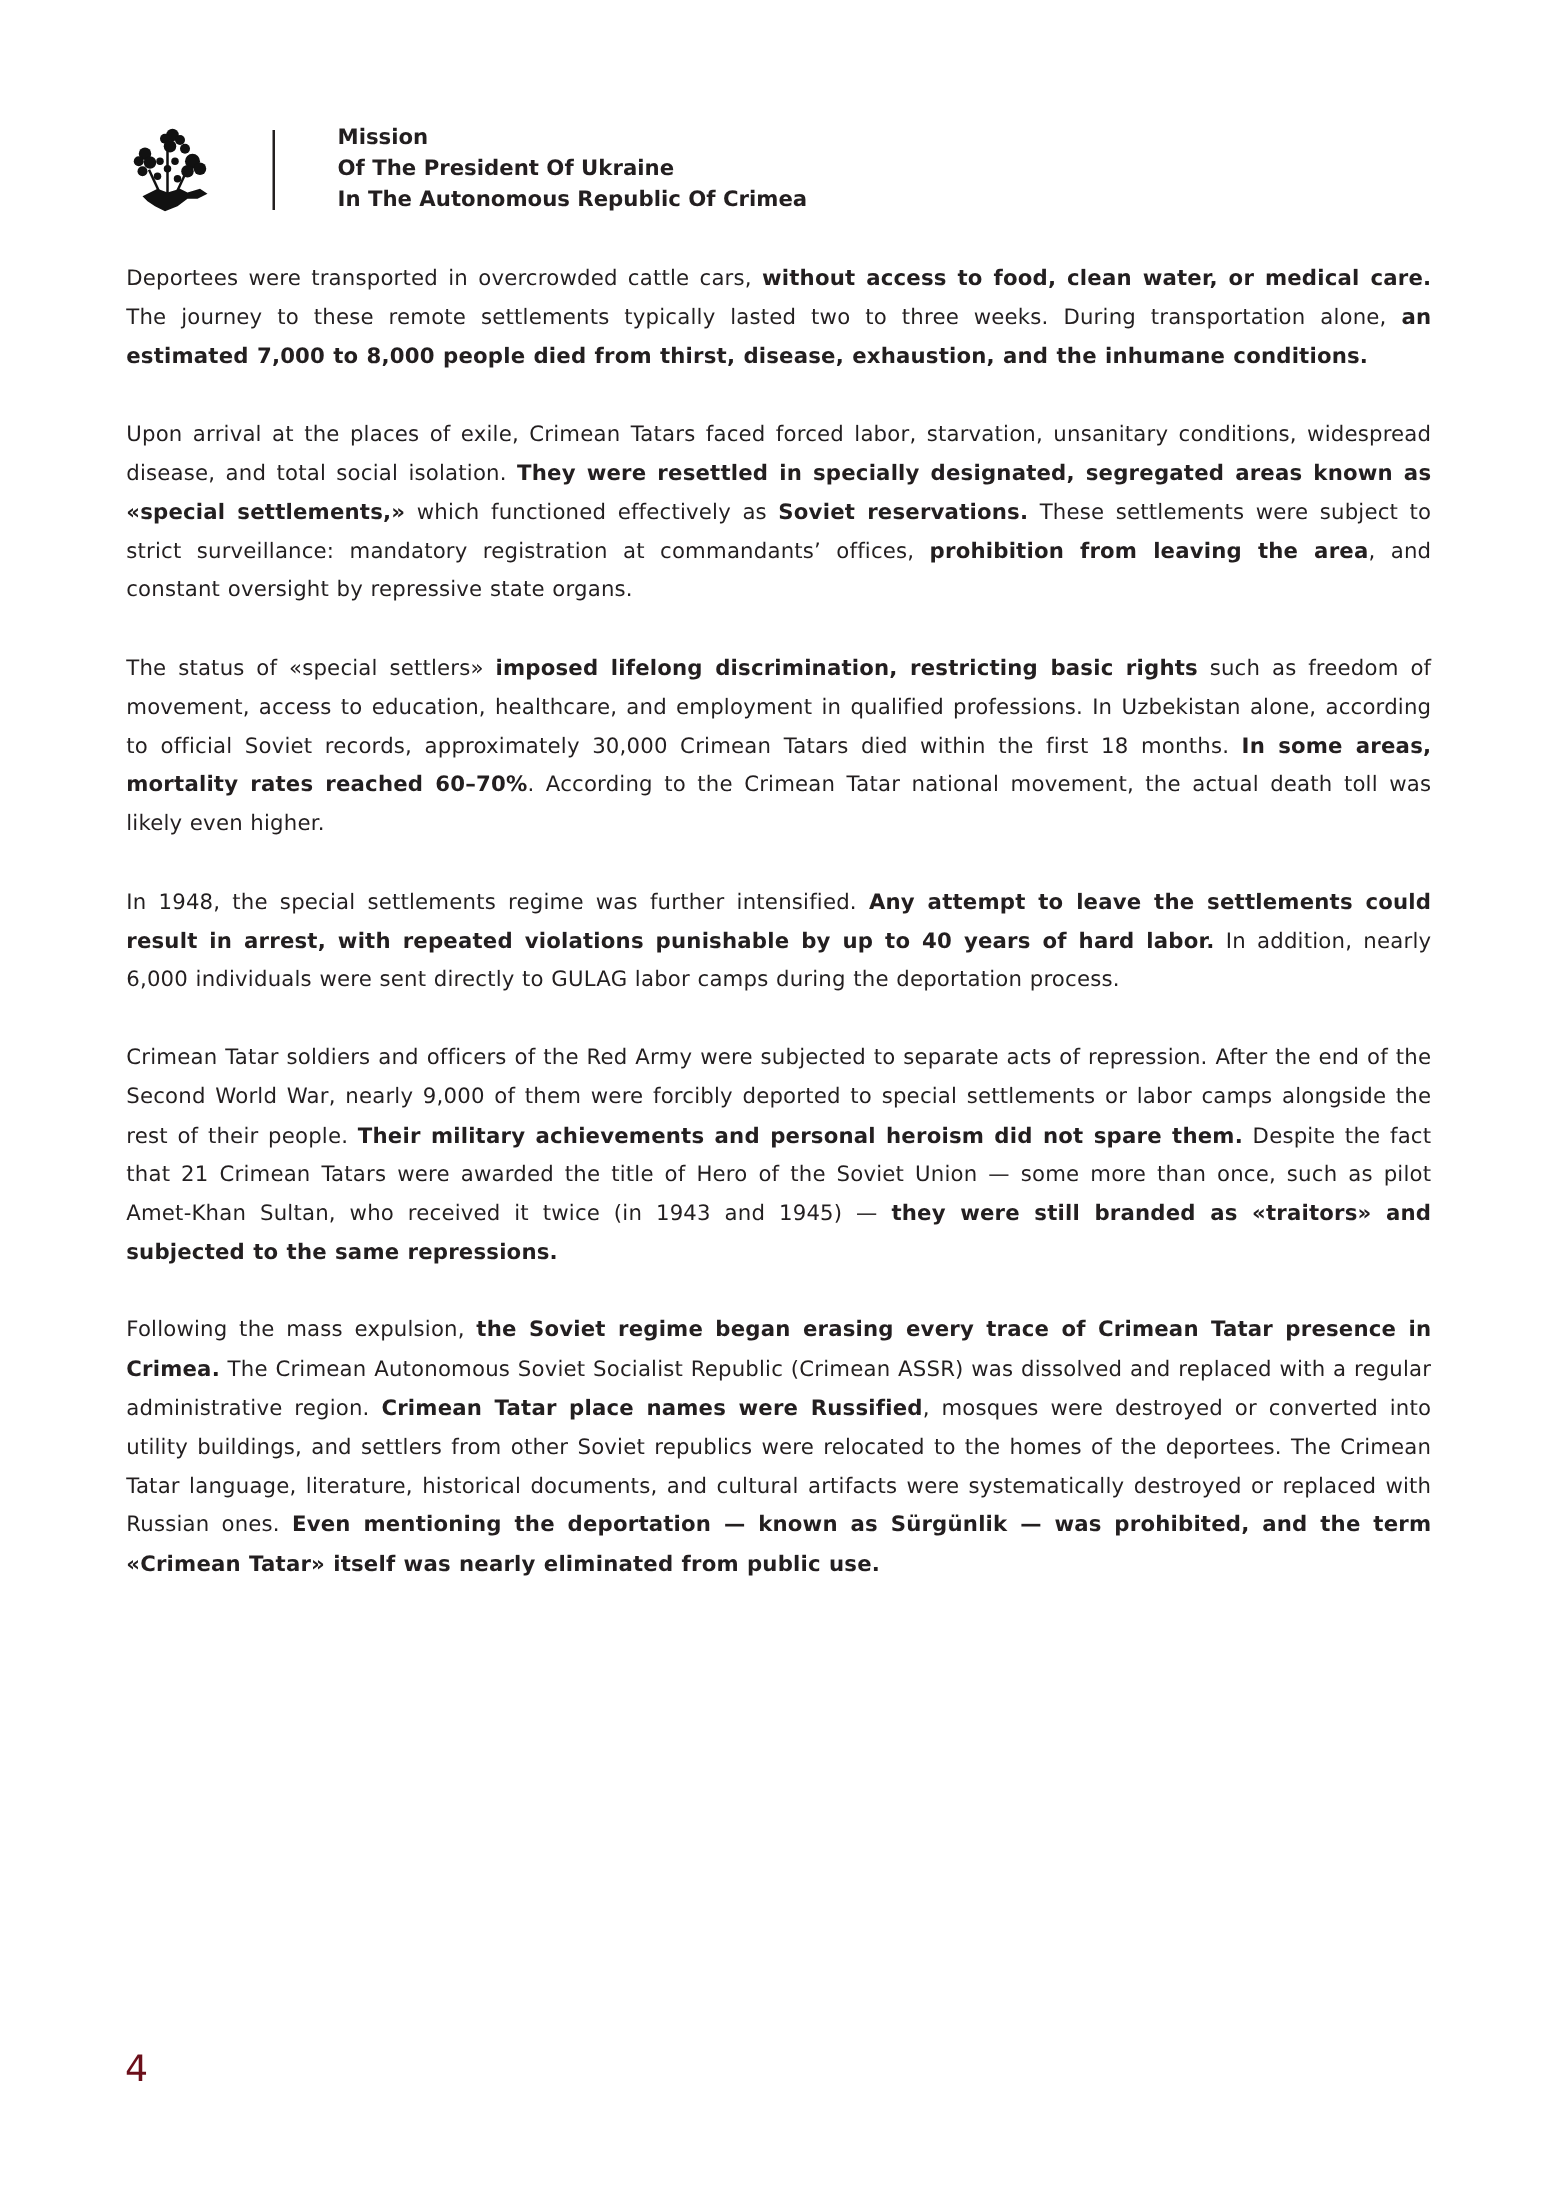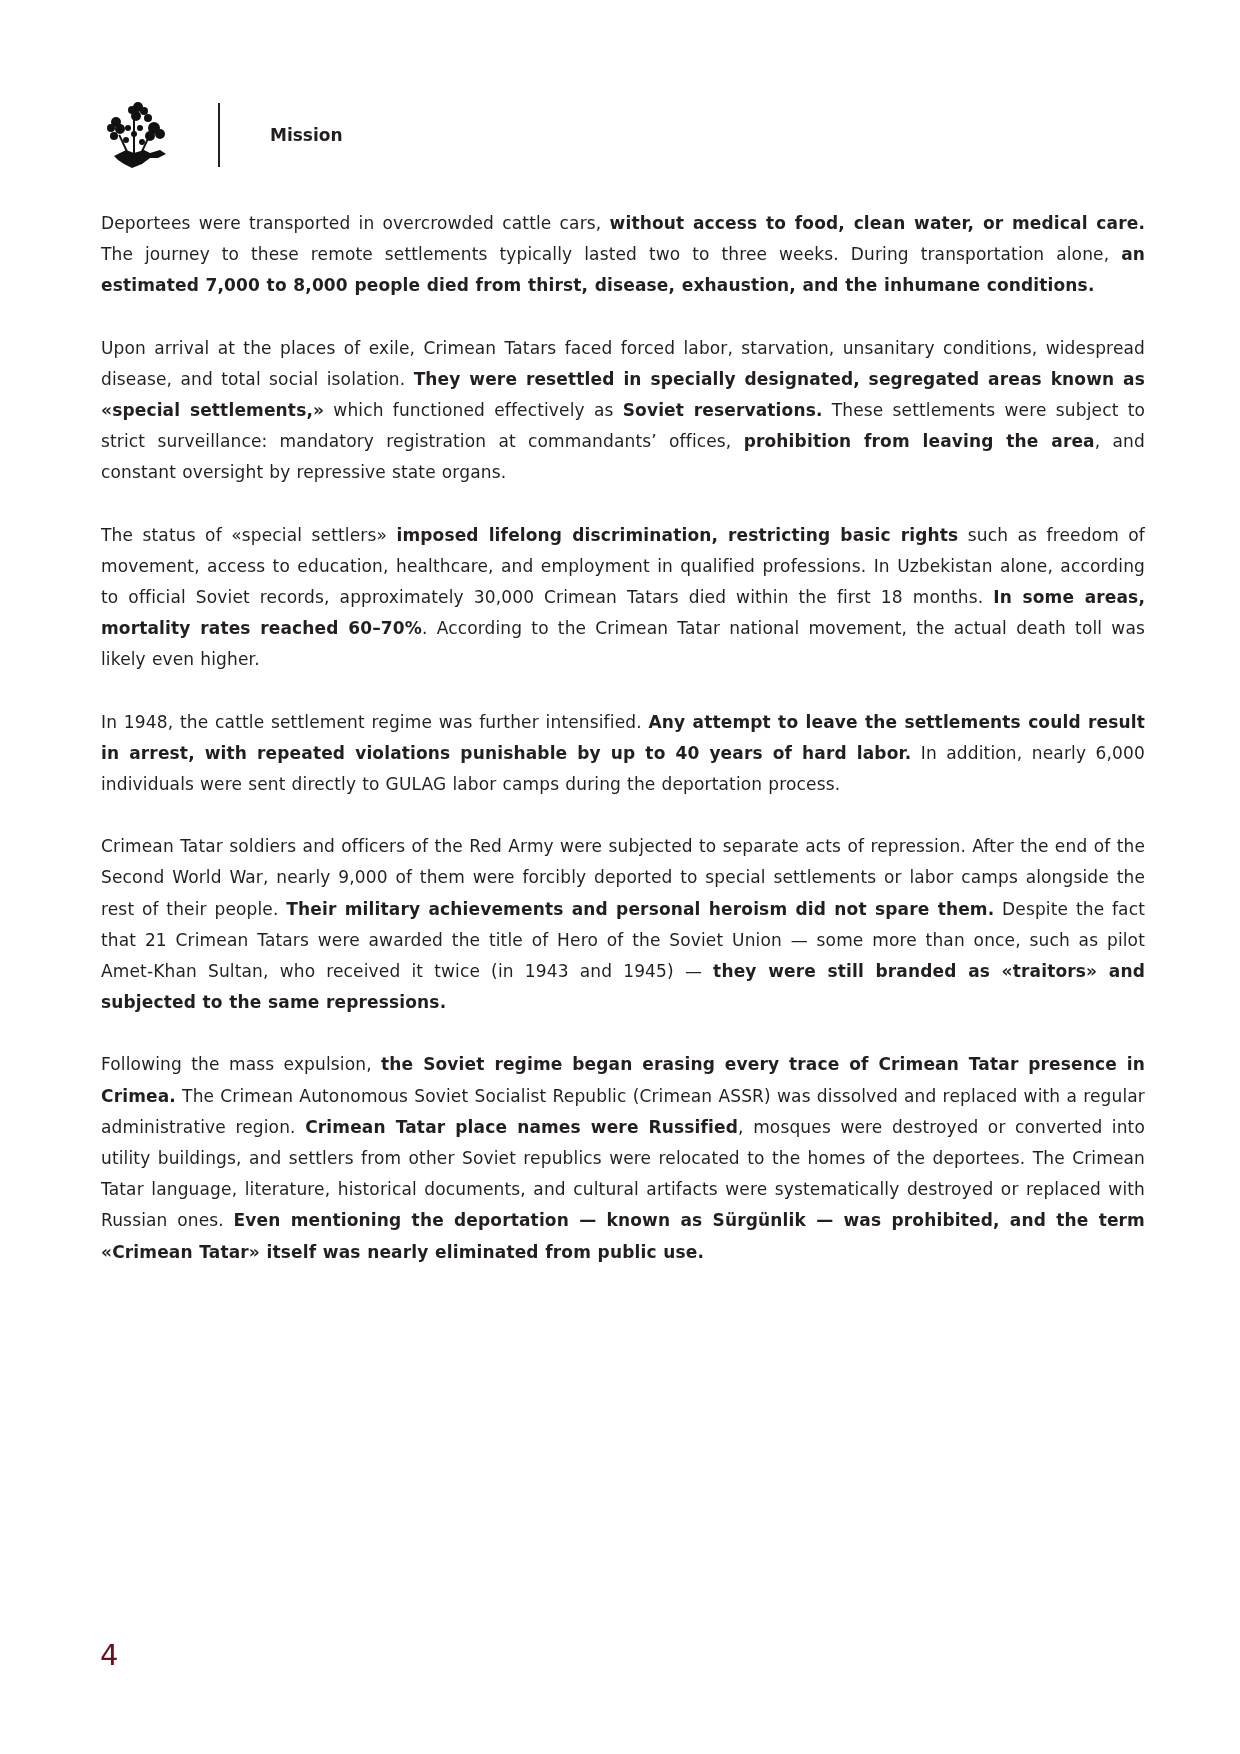--- a/index.html
+++ b/index.html
@@ -42,25 +42,27 @@
       <rect x="33" y="20" width="2" height="36"></rect>
       <rect x="22" y="36" width="2" height="18" transform="rotate(-25 23 45)"></rect>
       <rect x="44" y="38" width="2" height="18" transform="rotate(25 45 47)"></rect>
 
       <path d="M14 58 L26 52 L34 55 L44 52 L50 55 L60 52 L66 56 L58 60 L50 60 L42 66 L32 70 L24 66 L18 62 Z"></path>
     </g>
   </svg>
   <div class="vbar"></div>
   <div class="org">
     <div>Mission</div>
+    <div>Of The President Of Ukraine</div>
+    <div>In The Autonomous Republic Of Crimea</div>
   </div>
 </div>
 
 <div class="content" id="content">
     <p class="para"><span>Deportees were transported in overcrowded cattle cars, </span><b>without access to food, clean water, or medical care.</b><span> The journey to these remote settlements typically lasted two to three weeks. During transportation alone, </span><b>an estimated 7,000 to 8,000 people died from thirst, disease, exhaustion, and the inhumane conditions.</b></p>
     <p class="para"><span>Upon arrival at the places of exile, Crimean Tatars faced forced labor, starvation, unsanitary conditions, widespread disease, and total social isolation. </span><b>They were resettled in specially designated, segregated areas known as «special settlements,»</b><span> which functioned effectively as </span><b>Soviet reservations.</b><span> These settlements were subject to strict surveillance: mandatory registration at commandants’ offices, </span><b>prohibition from leaving the area</b><span>, and constant oversight by repressive state organs.</span></p>
     <p class="para"><span>The status of «special settlers» </span><b>imposed lifelong discrimination, restricting basic rights</b><span> such as freedom of movement, access to education, healthcare, and employment in qualified professions. In Uzbekistan alone, according to official Soviet records, approximately 30,000 Crimean Tatars died within the first 18 months. </span><b>In some areas, mortality rates reached 60–70%</b><span>. According to the Crimean Tatar national movement, the actual death toll was likely even higher.</span></p>
-    <p class="para"><span>In 1948, the cattle settlement regime was further intensified. </span><b>Any attempt to leave the settlements could result in arrest, with repeated violations punishable by up to 40 years of hard labor.</b><span> In addition, nearly 6,000 individuals were sent directly to GULAG labor camps during the deportation process.</span></p>
+    <p class="para"><span>In 1948, the special settlements regime was further intensified. </span><b>Any attempt to leave the settlements could result in arrest, with repeated violations punishable by up to 40 years of hard labor.</b><span> In addition, nearly 6,000 individuals were sent directly to GULAG labor camps during the deportation process.</span></p>
     <p class="para"><span>Crimean Tatar soldiers and officers of the Red Army were subjected to separate acts of repression. After the end of the Second World War, nearly 9,000 of them were forcibly deported to special settlements or labor camps  alongside the rest of their people. </span><b>Their military achievements and personal heroism did not spare them.</b><span> Despite the fact that 21 Crimean Tatars were awarded the title of Hero of the Soviet Union — some more than once, such as pilot Amet-Khan Sultan, who received it twice (in 1943 and 1945) — </span><b>they were still branded as «traitors» and subjected to the same repressions.</b></p>
     <p class="para"><span>Following the mass expulsion, </span><b>the Soviet regime began erasing every trace of Crimean Tatar presence in Crimea.</b><span> The Crimean Autonomous Soviet Socialist Republic (Crimean ASSR) was dissolved and replaced with a regular administrative region. </span><b>Crimean Tatar place names were Russified</b><span>, mosques were destroyed or converted into utility buildings, and settlers from other Soviet republics were relocated to the homes of the deportees. The Crimean Tatar language, literature, historical documents, and cultural artifacts were systematically destroyed or replaced with Russian ones. </span><b>Even mentioning the deportation — known as Sürgünlik — was prohibited, and the term «Crimean Tatar» itself was nearly eliminated from public use.</b></p>
   </div>
 
 <div class="page-num">4</div>
 
 </body></html>

